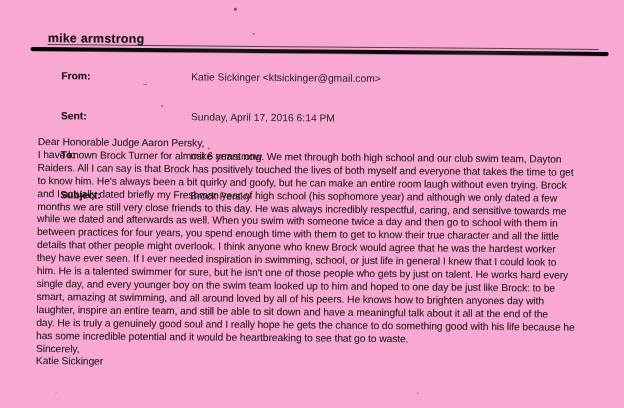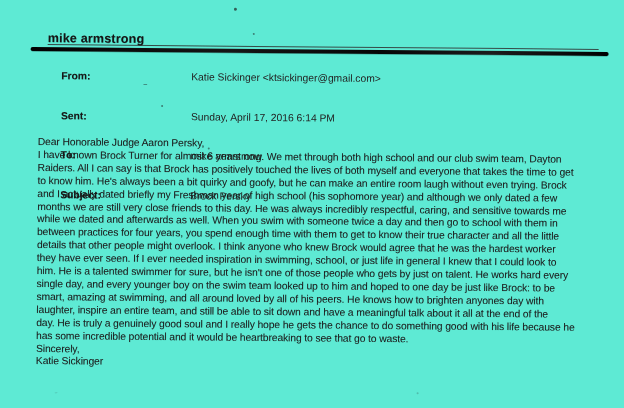--- a/index.html
+++ b/index.html
@@ -7,21 +7,21 @@
     padding: 0;
     width: 624px;
     height: 408px;
     overflow: hidden;
     background: #f4f4f2;
   }
   .page {
     position: relative;
     width: 624px;
     height: 408px;
-    background: #5eead4;
+    background: #f9a8d4;
     font-family: "Liberation Sans", sans-serif;
     color: #1b1b1b;
     overflow: hidden;
   }
   
   .sheet {
     position: absolute;
     inset: 0;
     transform: rotate(0.5deg);
     transform-origin: 38px 120px;

